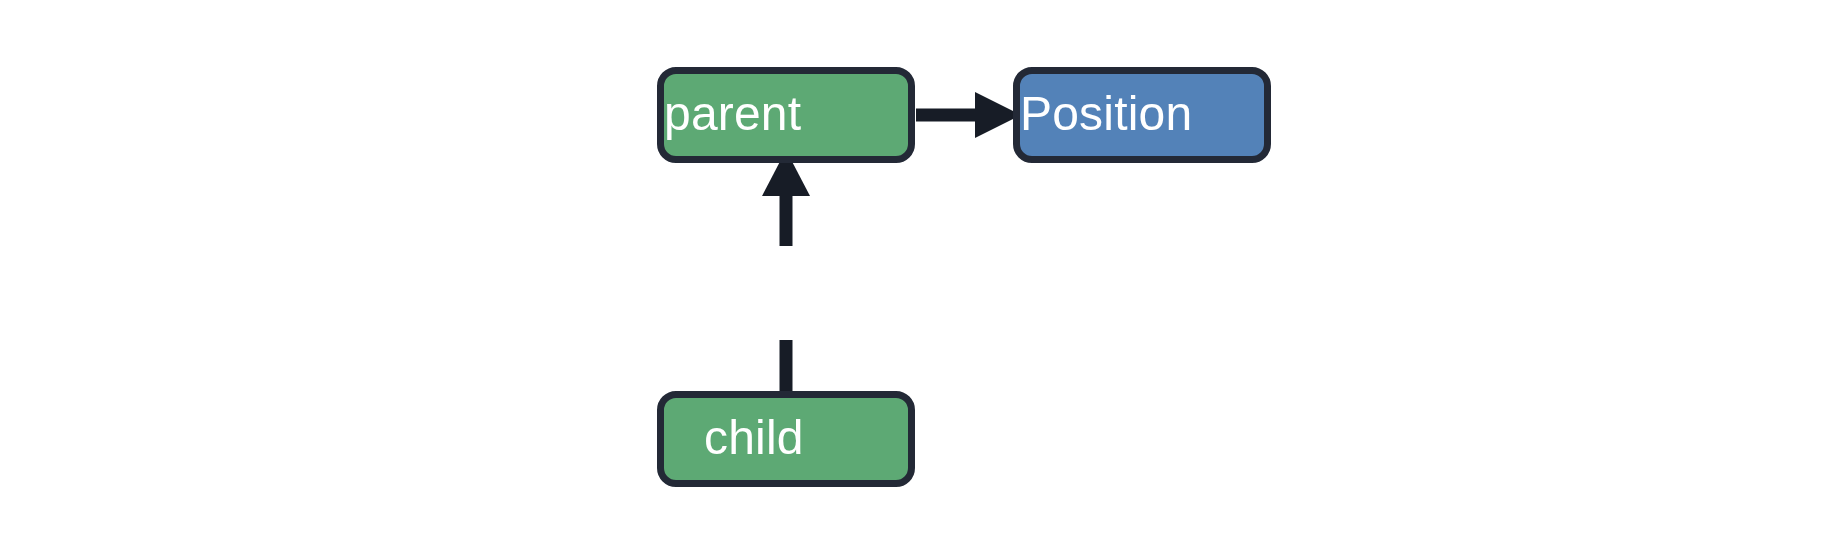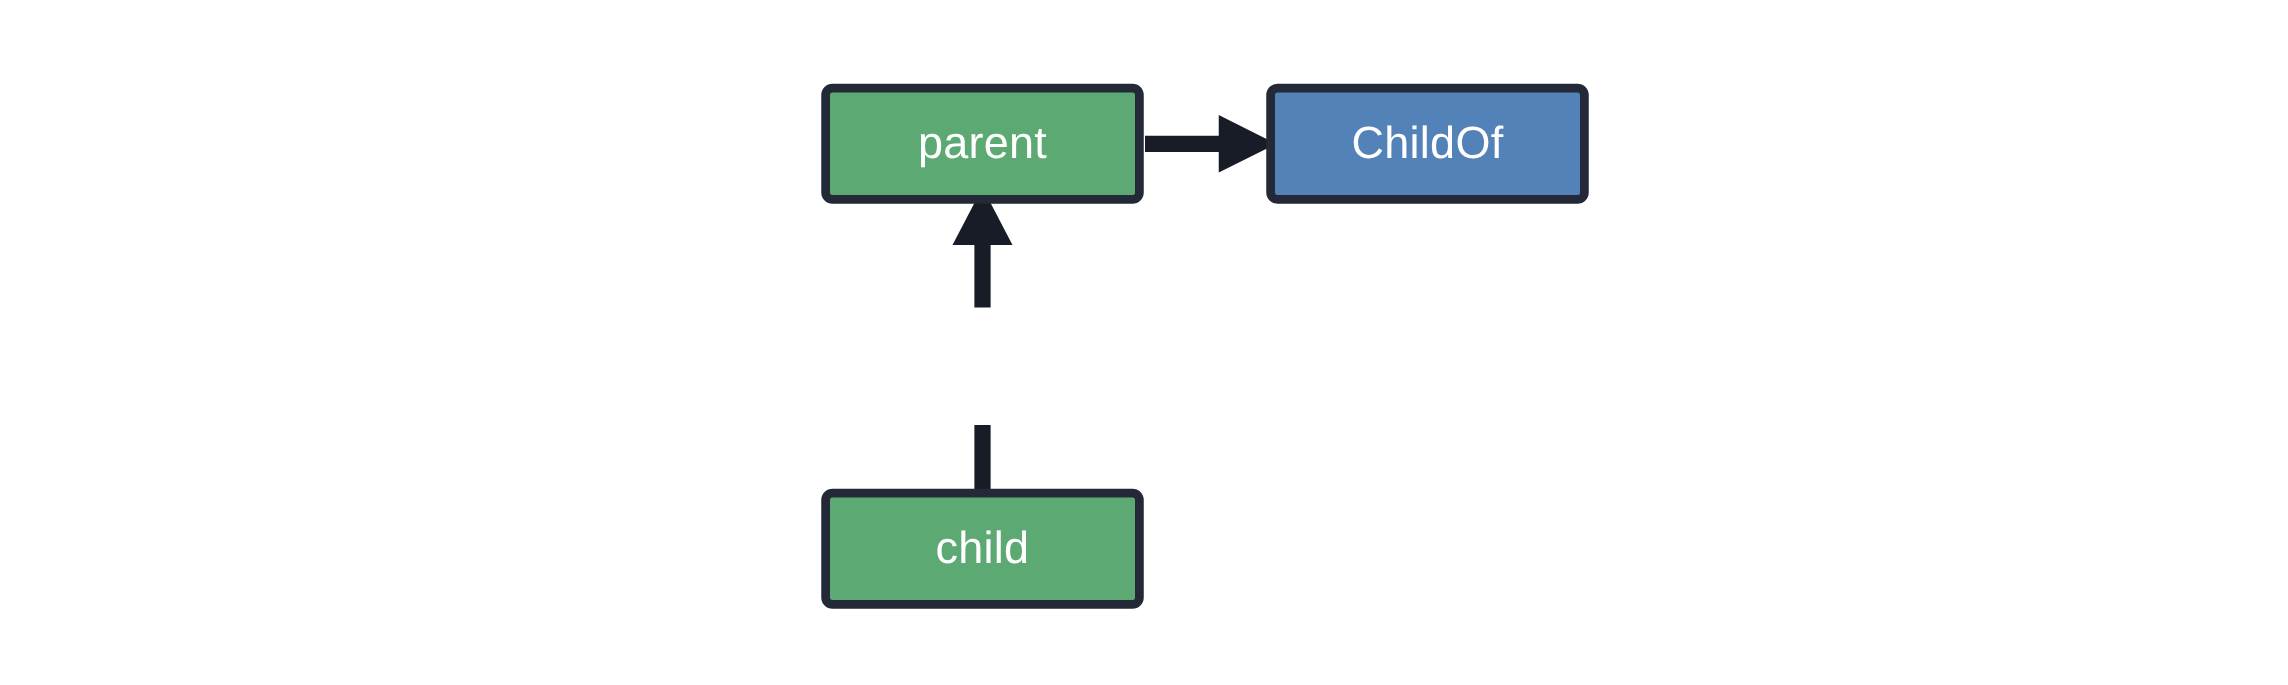--- a/index.html
+++ b/index.html
@@ -25,25 +25,24 @@
     top: 0;
     width: 1830px;
     height: 548px;
     pointer-events: none;
   }
   .node {
     position: absolute;
     box-sizing: border-box;
     display: flex;
     align-items: center;
-    justify-content: center;
-    border-radius: 9px;
+    border-radius: 19px;
     border: 7px solid #232936;
     color: #ffffff;
-    font-size: 36px;
+    font-size: 48px;
     font-weight: 400;
     line-height: 1;
     letter-spacing: 0.2px;
     white-space: nowrap;
     user-select: none;
   }
   .node-entity { background: #5DA974; }
   .node-component { background: #5382B8; }
 
   .node-label {
@@ -71,21 +70,21 @@
     <g>
       <line x1="786" y1="393" x2="786" y2="340" stroke="#171c26" stroke-width="13"></line>
     </g>
   </svg>
 
   <div class="node node-entity" style="left:657px; top:67px; width:258px; height:96px;">
     <span class="node-label">parent</span>
   </div>
 
   <div class="node node-component" style="left:1013px; top:67px; width:258px; height:96px;">
-    <span class="node-label">ChildOf</span>
+    <span class="node-label">Position</span>
   </div>
 
 
-  <div class="node node-entity" style="left:657px; top:391px; width:258px; height:96px;">
+  <div class="node node-entity" style="left:657px; top:391px; width:258px; height:96px;padding-left:40px;">
     <span class="node-label">child</span>
   </div>
 
 </div>
 
 </body></html>

